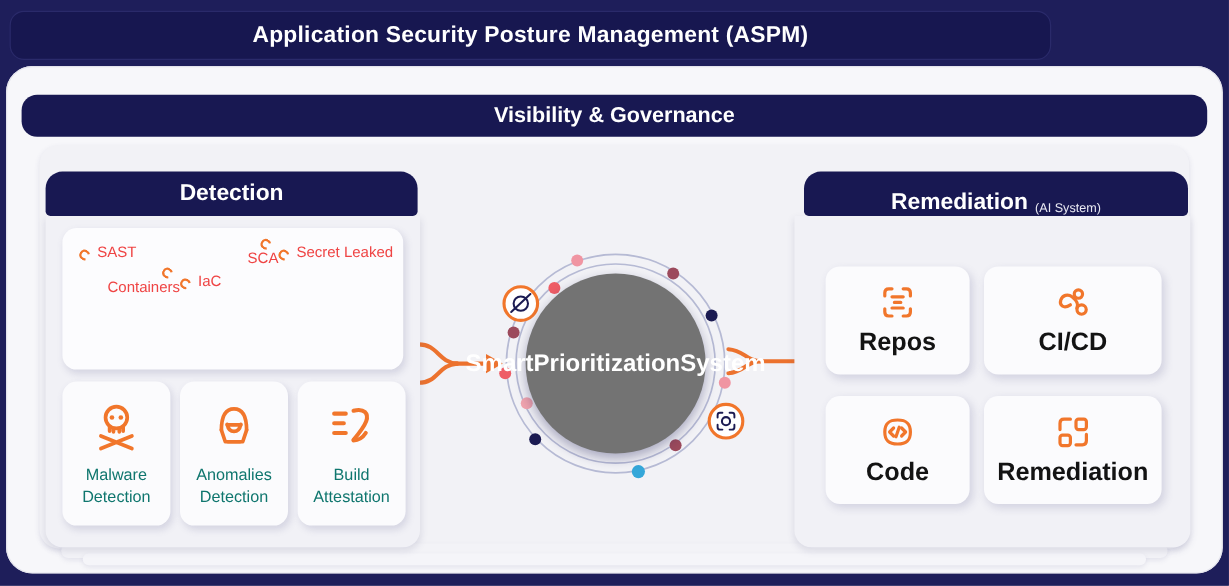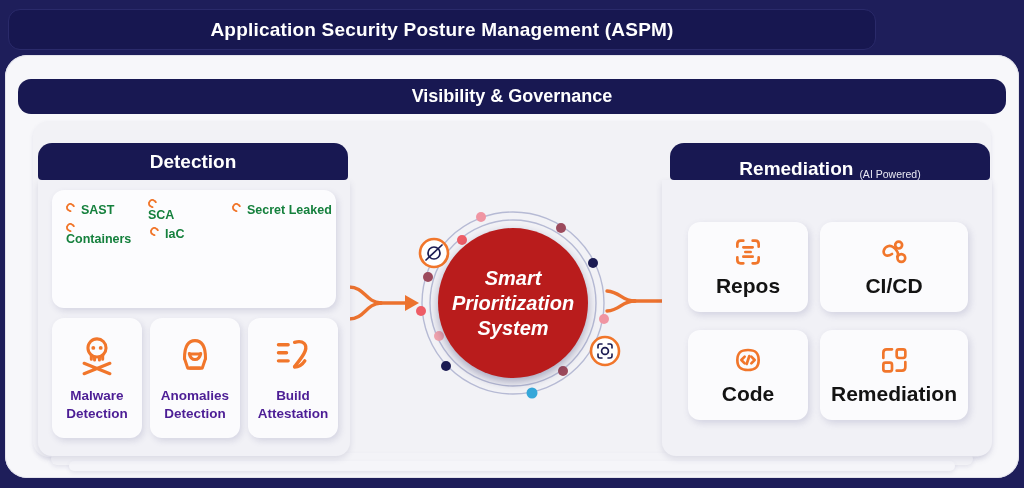--- a/index.html
+++ b/index.html
@@ -31,43 +31,43 @@
   .sec-head .small { color:#e8e8f2; font-size:10.5px; font-weight:500; }
 
   .sec-body { position:absolute; background:#f1f1f6; border-radius:0 0 14px 14px;
     box-shadow:0 3px 6px rgba(80,80,130,.15); z-index:2; }
 
   
   .ast-card { position:absolute; left:14px; top:10px; width:284px; height:118px;
     background:#fcfcfe; border-radius:12px; box-shadow:2px 3px 6px rgba(90,90,140,.18); padding:8px 0 0 14px; }
   .ast-title { font-size:19px; font-weight:bold; color:#111; letter-spacing:.3px; margin-bottom:6px; }
   .ast-row { display:flex; align-items:center; height:24px; }
-  .ast-item { display:flex; align-items:flex-start; font-size:12.5px; color:#15803d; font-weight:700; }
+  .ast-item { display:flex; align-items:flex-end; font-size:12.5px; color:#ef4444; font-weight:400; }
   .c-bullet { width:9px; height:9px; border:2px solid #F1762B; border-radius:50%;
     border-right-color:transparent; transform:rotate(34deg); margin-right:6px; flex:0 0 auto; }
   .w80 { width:82px; } .w84 { width:84px;flex-direction:column; }
 
   .mini-cards { position:absolute; left:14px; top:138px; width:286px; display:flex; gap:8px; }
   .mini-card { width:90px; height:120px; background:#fbfbfd; border-radius:12px;
     box-shadow:2px 3px 6px rgba(90,90,140,.18); display:flex; flex-direction:column;
     align-items:center; justify-content:center; gap:10px; padding-top:2px; }
-  .mini-card .lbl { font-size:13.5px; font-weight:bold; color:#4c1d95; text-align:center; line-height:1.3; }
+  .mini-card .lbl { font-size:13.5px; font-weight:normal; color:#0f766e; text-align:center; line-height:1.3; }
 
   
   .rem-grid { position:absolute; left:16px; top:42px; width:290px; height:200px; }
   .rem-card { position:absolute; background:#fbfbfd; border-radius:12px;
     box-shadow:2px 3px 7px rgba(90,90,140,.2); display:flex; flex-direction:column;
     align-items:center; justify-content:center; gap:6px; }
   .rem-card .lbl { font-size:21px; font-weight:bold; color:#131313; }
 
   
   .center-stage { position:absolute; left:330px; top:110px; width:360px; height:300px; }
   .core-circle { position:absolute; left:103px; top:63px; width:150px; height:150px;
-    background:#b91c1c; border-radius:50%; display:flex; flex-direction:column;
-    align-items:center; justify-content:center; box-shadow:0 4px 10px rgba(27,27,85,.35);font-style:italic; }
+    background:#737373; border-radius:50%; display:flex; flex-direction:row;
+    align-items:center; justify-content:center; box-shadow:0 4px 10px rgba(27,27,85,.35); }
   .core-circle span { color:#fff; font-size:20px; font-weight:bold; line-height:1.25; }
 
   .icon-orange { stroke:#F1762B; fill:none; stroke-width:1.9; stroke-linecap:round; stroke-linejoin:round; }
 </style>
 </head>
 <body>
 
 <div class="page">
 
   <div class="title-bar">
@@ -219,21 +219,21 @@
 
       <div class="core-circle">
         <span>Smart</span>
         <span>Prioritization</span>
         <span>System</span>
       </div>
     </div>
 
     <div class="sec-head" style="left:665px; top:88px; width:320px;align-items:flex-end;">
       <span class="big">Remediation</span>
-      <span class="small">(AI Powered)</span>
+      <span class="small">(AI System)</span>
     </div>
     <div class="sec-body" style="left:657px; top:125px; width:330px; height:276px;">
       <div class="rem-grid">
 
         <div class="rem-card" style="left:10px; top:0; width:120px; height:90px;">
           <svg width="34" height="32" viewBox="0 0 24 24">
             <g class="icon-orange" style="stroke-width:2">
               <path d="M4,8 V6 Q4,3.5 6.5,3.5 H8.5"></path>
               <path d="M15.5,3.5 H17.5 Q20,3.5 20,6 V8"></path>
               <path d="M20,16 V18 Q20,20.5 17.5,20.5 H15.5"></path>

